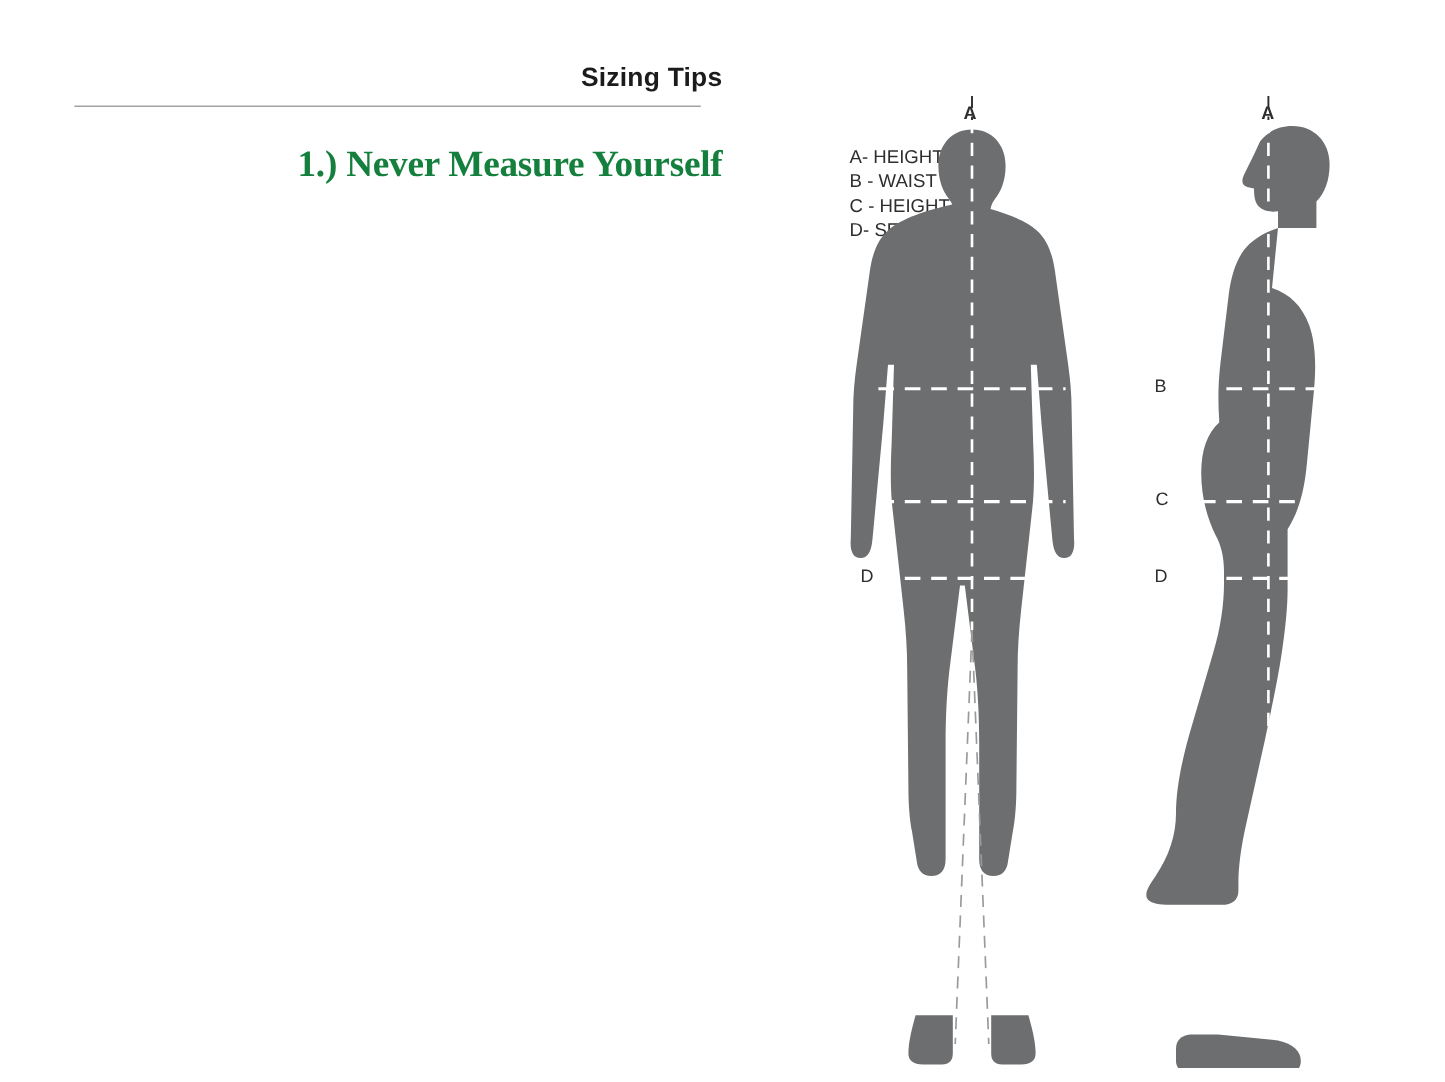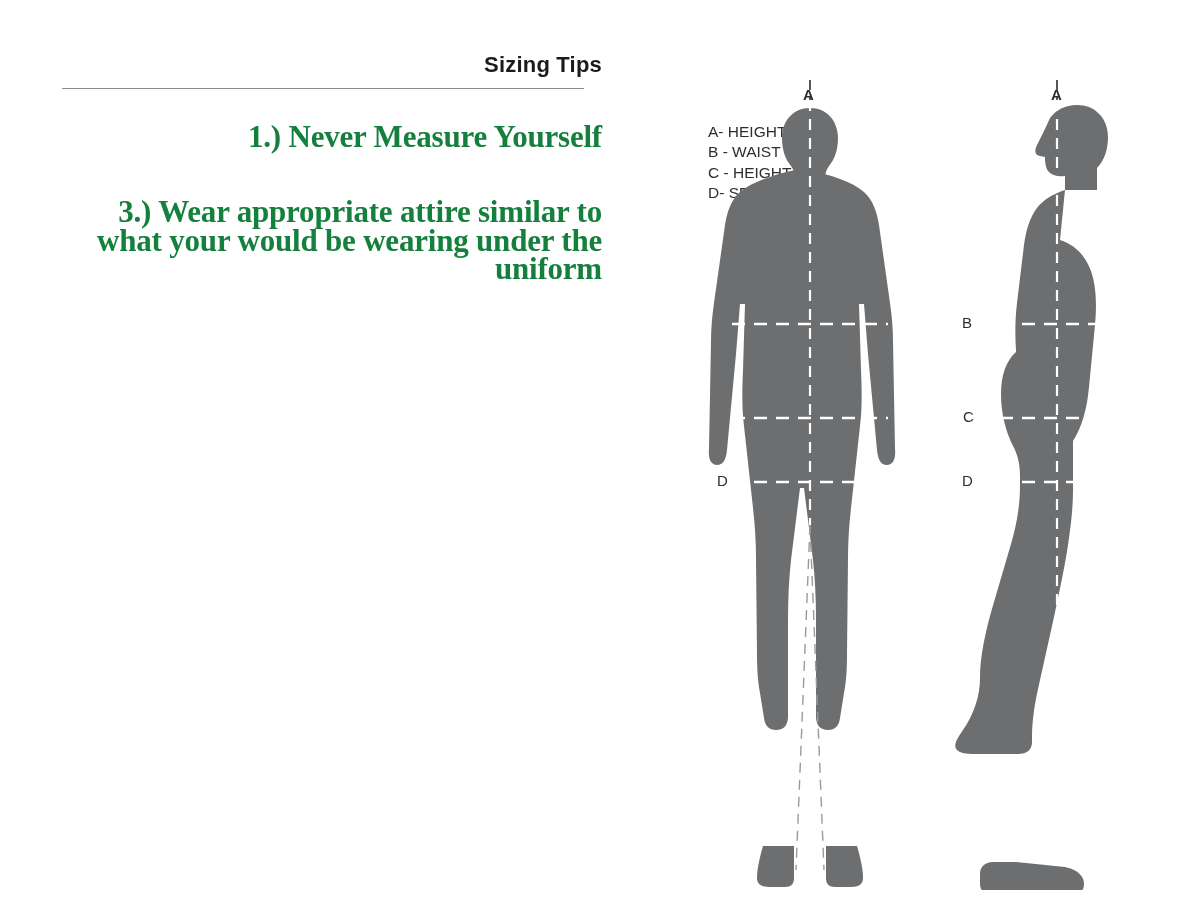--- a/index.html
+++ b/index.html
@@ -77,21 +77,20 @@
   svg { display: block; }
 </style>
 </head>
 <body>
 
 <div id="tips-panel">
   <h1 id="tips-title">Sizing Tips</h1>
   <div id="tips-rule"></div>
 
   <p class="tip-item">1.) Never Measure Yourself</p>
-  <p class="tip-item">3.) Wear appropriate attire similar to what your would be wearing under the uniform</p>
 </div>
 
 <div id="diagram">
 
   <div id="legend">
     <div>A- HEIGHT</div>
     <div>B - WAIST</div>
     <div>C - HEIGHT</div>
     <div>D- SEAT/HIP</div>
   </div>

